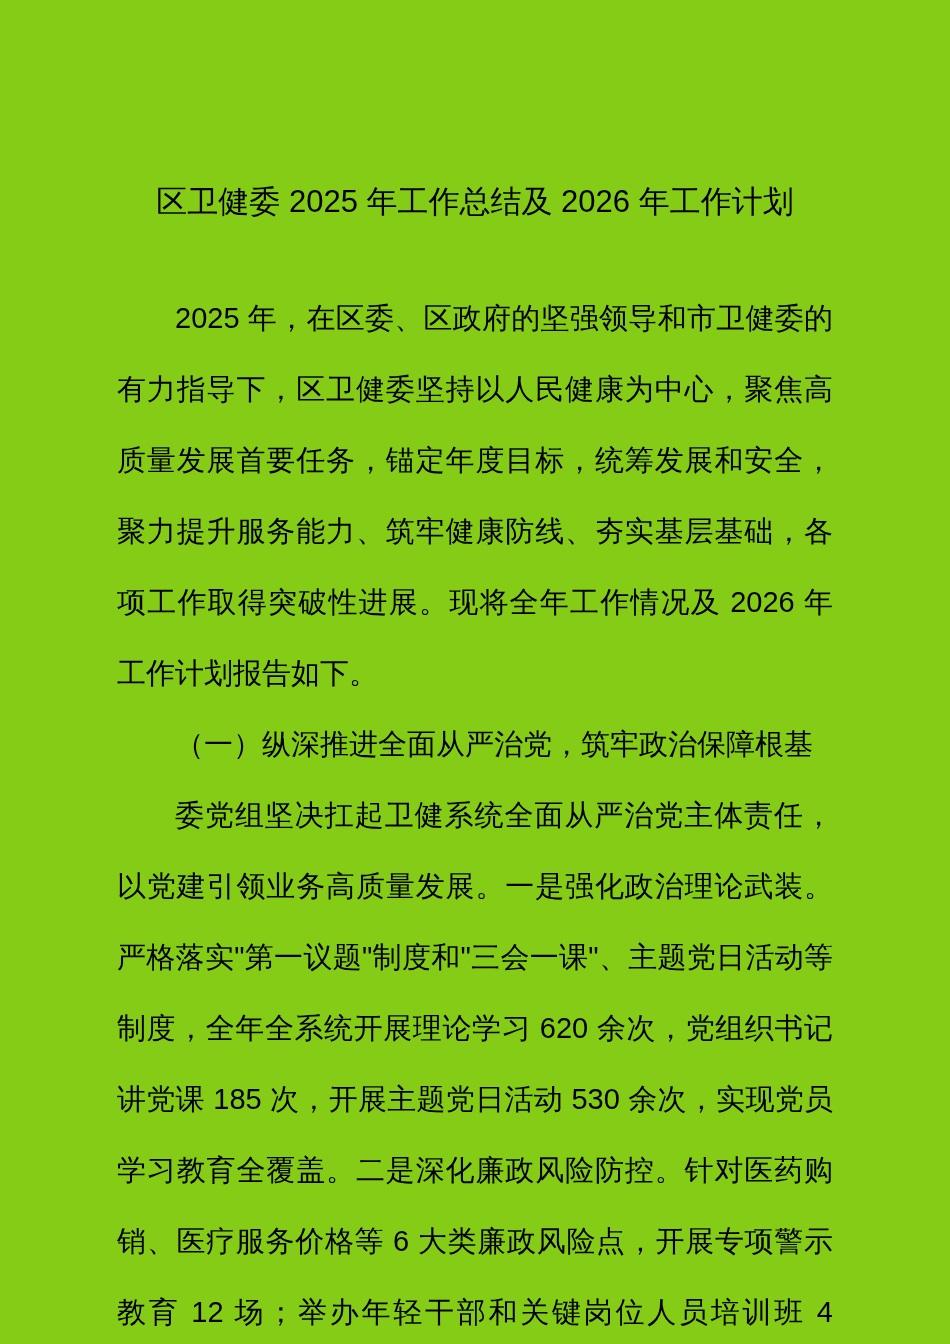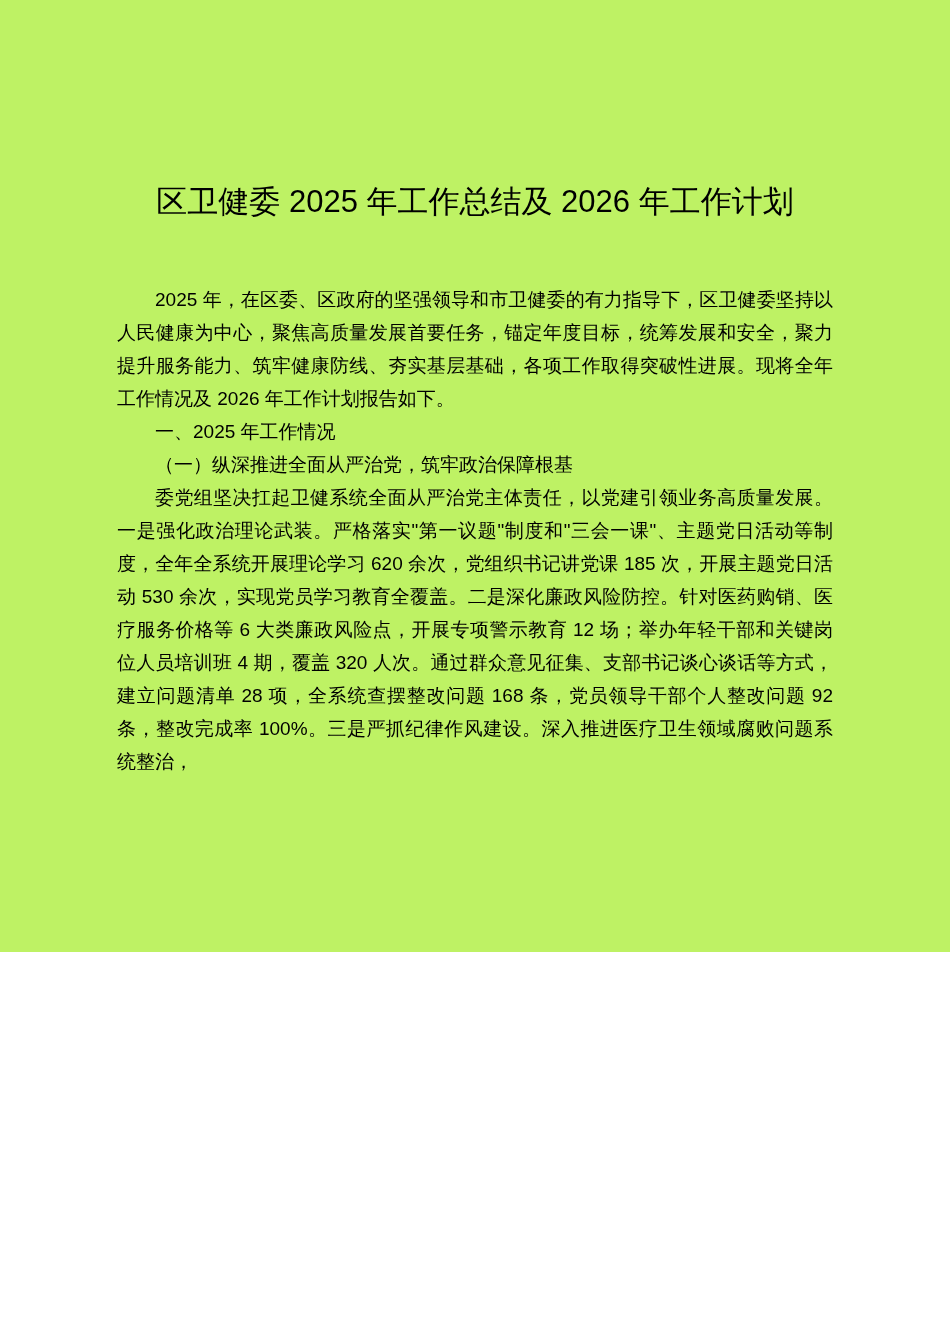--- a/index.html
+++ b/index.html
@@ -10,35 +10,35 @@
   body {
     width: 950px;
     height: 1344px;
     overflow: hidden;
     font-family: "Liberation Sans", "DejaVu Sans", sans-serif;
     color: #000000;
   }
   .page {
     box-sizing: border-box;
     width: 950px;
-    height: 952px;
-    background: #bef264;
+    height: 1344px;
+    background: #84cc16;
     padding: 186px 117px 0 117px;
   }
   .doc-title {
     font-size: 31px;
     line-height: 32px;
     font-weight: 400;
     text-align: center;
     margin: 0;
     white-space: nowrap;
   }
   .para {
-    font-size: 19px;
-    line-height: 33px;
+    font-size: 29px;
+    line-height: 71px;
     font-weight: 400;
     text-align: justify;
     text-justify: inter-ideograph;
     text-indent: 2em;
     margin: 0;
     word-break: break-all;
     overflow-wrap: break-word;
   }
   .para.first {
     margin-top: 65px;
@@ -48,18 +48,17 @@
   }
 </style>
 </head>
 <body>
 
 <div class="page">
   <h1 class="doc-title">区卫健委 2025 年工作总结及 2026 年工作计划</h1>
 
   <p class="para first">2025 年，在区委、区政府的坚强领导和市卫健委的有力指导下，区卫健委坚持以人民健康为中心，聚焦高质量发展首要任务，锚定年度目标，统筹发展和安全，聚力提升服务能力、筑牢健康防线、夯实基层基础，各项工作取得突破性进展。现将全年工作情况及 2026 年工作计划报告如下。</p>
 
-  <p class="para">一、2025 年工作情况</p>
 
   <p class="para heading-bold">（一）纵深推进全面从严治党，筑牢政治保障根基</p>
 
   <p class="para">委党组坚决扛起卫健系统全面从严治党主体责任，以党建引领业务高质量发展。一是强化政治理论武装。严格落实"第一议题"制度和"三会一课"、主题党日活动等制度，全年全系统开展理论学习 620 余次，党组织书记讲党课 185 次，开展主题党日活动 530 余次，实现党员学习教育全覆盖。二是深化廉政风险防控。针对医药购销、医疗服务价格等 6 大类廉政风险点，开展专项警示教育 12 场；举办年轻干部和关键岗位人员培训班 4 期，覆盖 320 人次。通过群众意见征集、支部书记谈心谈话等方式，建立问题清单 28 项，全系统查摆整改问题 168 条，党员领导干部个人整改问题 92 条，整改完成率 100%。三是严抓纪律作风建设。深入推进医疗卫生领域腐败问题系统整治，</p>
 </div>
 
 </body></html>

